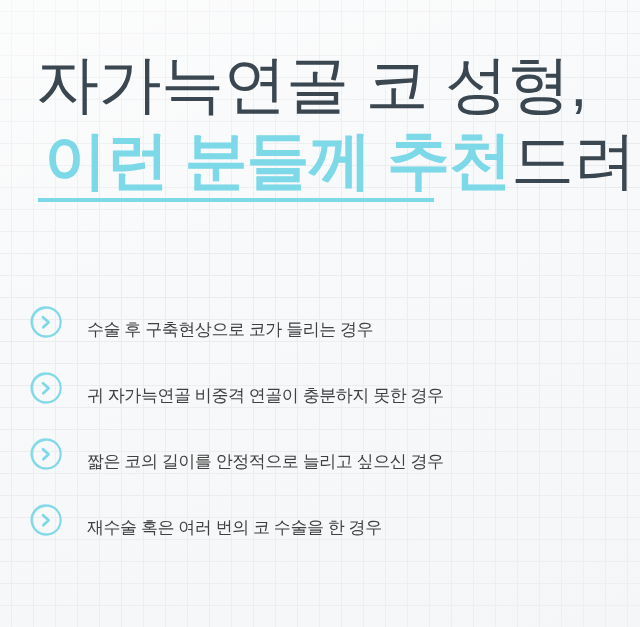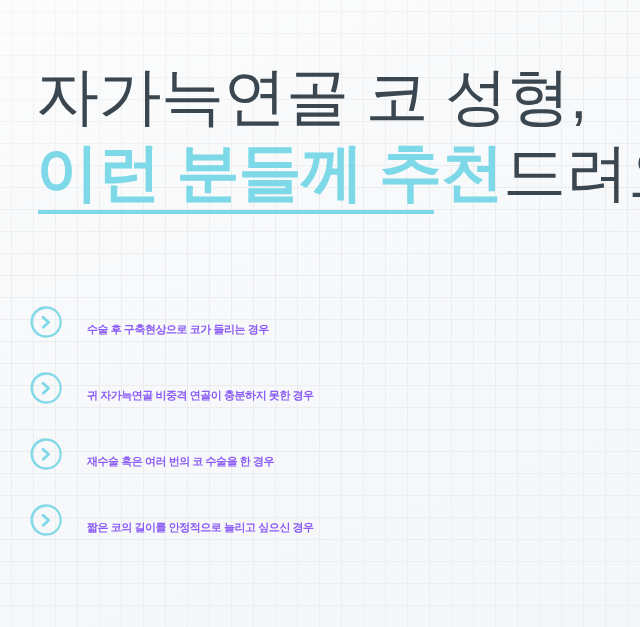--- a/index.html
+++ b/index.html
@@ -38,21 +38,21 @@
   #page {
     position:absolute;
     inset:0;
     z-index:1;
   }
 
   
   #headline {
     position:absolute;
     left:36px;
-    top:64px;
+    top:52px;
     width:580px;
   }
 
   .head-line {
     white-space:nowrap;
     line-height:1.02;
     letter-spacing:-0.5px;
   }
 
   #headline-line1 {
@@ -65,20 +65,21 @@
   #headline-line2 {
     position:relative;
     height:78px;
     font-size:63px;
   }
 
   .hl-accent {
     font-weight:700;
     color:#7dd8e8;
     letter-spacing:-1px;
+    margin-left:8px;
   }
 
   .hl-rest {
     font-weight:300;
     color:#3a4750;
     letter-spacing:-0.5px;
   }
 
   #headline-underline {
     position:absolute;
@@ -114,23 +115,23 @@
   }
   .item-bullet svg { display:block; width:34px; height:34px; overflow:visible; }
 
   .item-label {
     position:absolute;
     left:87px;
     top:0;
     height:66px;
     display:flex;
     align-items:center;
-    font-size:11px;
-    font-weight:700;
-    color:#8b5cf6;
+    font-size:17px;
+    font-weight:400;
+    color:#404040;
     letter-spacing:-0.45px;
     white-space:nowrap;
   }
 </style>
 </head>
 <body>
 
 <div id="grid-bg"></div>
 
 <div id="page">
@@ -181,32 +182,32 @@
         <svg viewBox="0 0 34 34" aria-hidden="true">
           <g fill="none" stroke="#7dd8e8" stroke-linecap="round" stroke-linejoin="round">
             <path d="M17.2 2.4C9.1 2.2 2.4 8.6 2.5 17c.1 8.3 6.7 14.7 14.8 14.6 8.2-.1 14.5-6.6 14.3-14.9C31.4 8.6 25.1 2.5 17.2 2.4" stroke-width="2.1" opacity=".95"></path>
             <path d="M18.6 3.1C10.2 2.5 3.1 9 3.4 17.4c.3 8 7.2 14.1 15.1 13.7 7.9-.4 13.9-7 13.3-15C31.2 9 25.6 3.6 18.6 3.1" stroke-width="1.25" opacity=".5"></path>
             <path d="M15.6 31.4c-7.6-.9-13.4-7.3-12.8-15C3.4 9.1 9.9 3.2 17.5 3.6" stroke-width="1" opacity=".42"></path>
             <path d="M14.8 3.9C7.9 5.4 3.1 11.6 3.9 18.7c.7 6.6 6.2 11.8 13 12.5" stroke-width=".9" opacity=".35"></path>
             <path d="M14 12.2l5.6 5-5.3 5.1" stroke-width="2.7"></path>
           </g>
         </svg>
       </span>
+      <span class="item-label">짧은 코의 길이를 안정적으로 늘리고 싶으신 경우</span>
+    </div>
+
+    <div class="list-item">
+      <span class="item-bullet">
+        <svg viewBox="0 0 34 34" aria-hidden="true">
+          <g fill="none" stroke="#7dd8e8" stroke-linecap="round" stroke-linejoin="round">
+            <path d="M17.2 2.4C9.1 2.2 2.4 8.6 2.5 17c.1 8.3 6.7 14.7 14.8 14.6 8.2-.1 14.5-6.6 14.3-14.9C31.4 8.6 25.1 2.5 17.2 2.4" stroke-width="2.1" opacity=".95"></path>
+            <path d="M18.6 3.1C10.2 2.5 3.1 9 3.4 17.4c.3 8 7.2 14.1 15.1 13.7 7.9-.4 13.9-7 13.3-15C31.2 9 25.6 3.6 18.6 3.1" stroke-width="1.25" opacity=".5"></path>
+            <path d="M15.6 31.4c-7.6-.9-13.4-7.3-12.8-15C3.4 9.1 9.9 3.2 17.5 3.6" stroke-width="1" opacity=".42"></path>
+            <path d="M14.8 3.9C7.9 5.4 3.1 11.6 3.9 18.7c.7 6.6 6.2 11.8 13 12.5" stroke-width=".9" opacity=".35"></path>
+            <path d="M14 12.2l5.6 5-5.3 5.1" stroke-width="2.7"></path>
+          </g>
+        </svg>
+      </span>
       <span class="item-label">재수술 혹은 여러 번의 코 수술을 한 경우</span>
-    </div>
-
-    <div class="list-item">
-      <span class="item-bullet">
-        <svg viewBox="0 0 34 34" aria-hidden="true">
-          <g fill="none" stroke="#7dd8e8" stroke-linecap="round" stroke-linejoin="round">
-            <path d="M17.2 2.4C9.1 2.2 2.4 8.6 2.5 17c.1 8.3 6.7 14.7 14.8 14.6 8.2-.1 14.5-6.6 14.3-14.9C31.4 8.6 25.1 2.5 17.2 2.4" stroke-width="2.1" opacity=".95"></path>
-            <path d="M18.6 3.1C10.2 2.5 3.1 9 3.4 17.4c.3 8 7.2 14.1 15.1 13.7 7.9-.4 13.9-7 13.3-15C31.2 9 25.6 3.6 18.6 3.1" stroke-width="1.25" opacity=".5"></path>
-            <path d="M15.6 31.4c-7.6-.9-13.4-7.3-12.8-15C3.4 9.1 9.9 3.2 17.5 3.6" stroke-width="1" opacity=".42"></path>
-            <path d="M14.8 3.9C7.9 5.4 3.1 11.6 3.9 18.7c.7 6.6 6.2 11.8 13 12.5" stroke-width=".9" opacity=".35"></path>
-            <path d="M14 12.2l5.6 5-5.3 5.1" stroke-width="2.7"></path>
-          </g>
-        </svg>
-      </span>
-      <span class="item-label">짧은 코의 길이를 안정적으로 늘리고 싶으신 경우</span>
     </div>
 
   </div>
 </div>
 
 </body></html>

